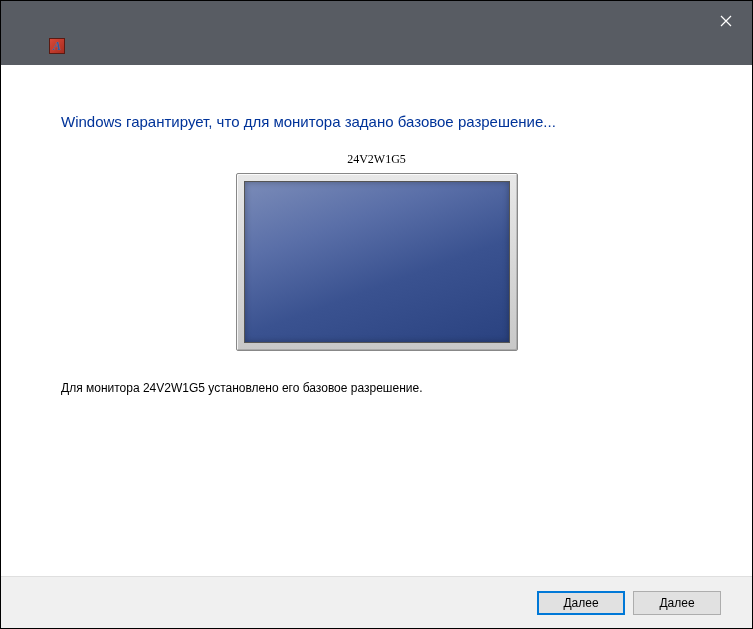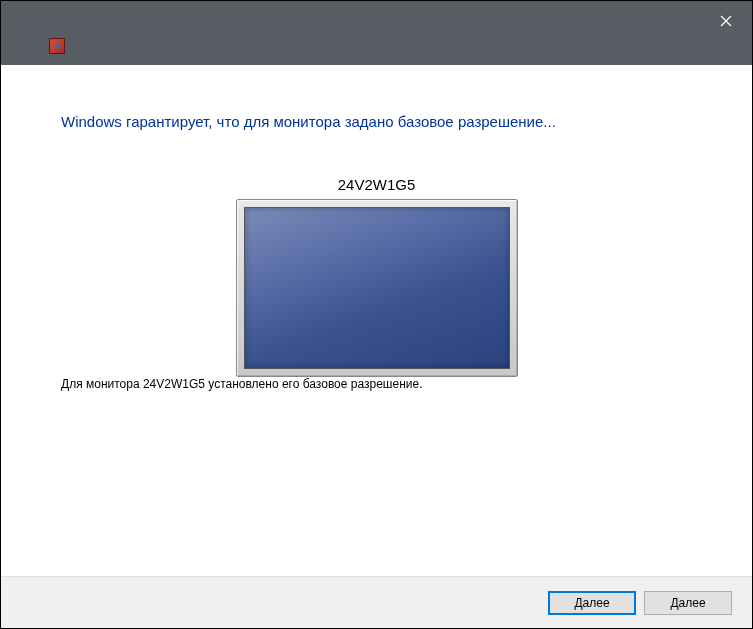--- a/index.html
+++ b/index.html
@@ -94,61 +94,63 @@
       flex: 1;
       background: #fff;
       padding: 48px 60px 20px 60px;
       display: flex;
       flex-direction: column;
     }
     .heading {
       color: #003399;
       font-size: 15px;
       font-weight: normal;
-      margin-bottom: 46px;
+      margin-bottom: 22px;
     }
     .monitor-area {
       display: flex;
       flex-direction: column;
       align-items: center;
     }
     .monitor-label {
-      font-size: 15px;
+      font-size: 12px;
       color: #000;
       margin-bottom: 6px;
+      font-family: Liberation Serif, serif;
     }
     .monitor-frame {
       width: 282px;
       height: 178px;
       background: linear-gradient(180deg, #e8e8e8, #c8c8c8);
       border: 1px solid #888;
       border-radius: 2px;
       padding: 7px;
       box-shadow: inset 1px 1px 0 rgba(255,255,255,0.8), inset -1px -1px 0 rgba(0,0,0,0.15);
     }
     .monitor-screen {
       width: 100%;
       height: 100%;
       background: linear-gradient(160deg, #7a8bb8 0%, #5a6fa8 30%, #3a5290 60%, #2a4280 100%);
       border: 1px solid #555;
       box-shadow: inset 0 0 6px rgba(0,0,0,0.3);
     }
     .status-text {
       font-size: 12px;
       color: #000;
+      margin-top: 30px;
       align-self: flex-start;
     }
     .footer {
       height: 52px;
       background: #f0f0f0;
       border-top: 1px solid #dfdfdf;
       display: flex;
       align-items: center;
       justify-content: flex-end;
-      padding-right: 20px;
+      padding-right: 31px;
       gap: 8px;
     }
     .btn {
       min-width: 88px;
       height: 24px;
       background: #e1e1e1;
       border: 1px solid #adadad;
       font-size: 12px;
       font-family: inherit;
       cursor: pointer;

